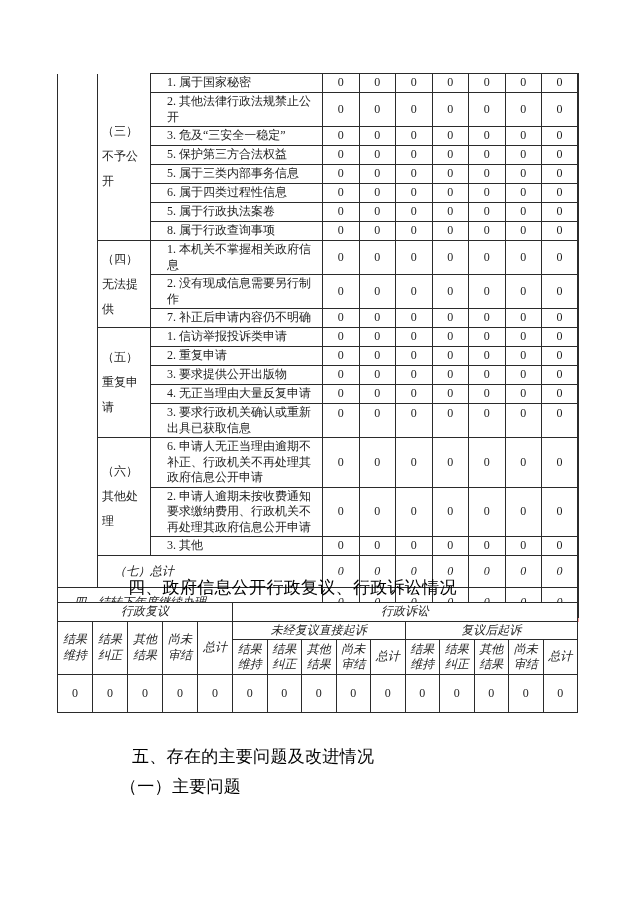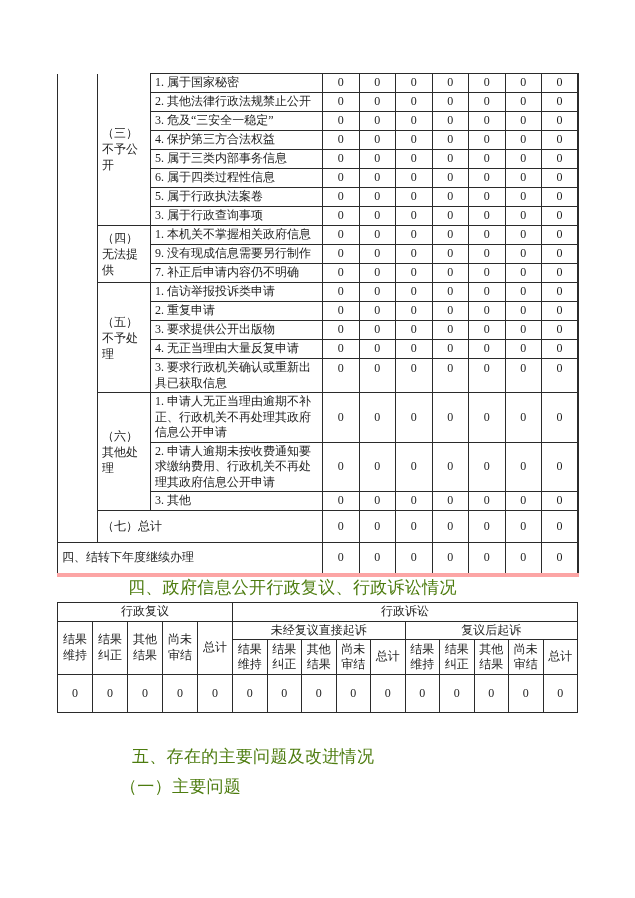--- a/index.html
+++ b/index.html
@@ -21,43 +21,43 @@
     line-height:15.5px;
     padding:1px 3px;
     background:#ffffff;
     box-sizing:border-box;
     vertical-align:middle;
     word-break:break-all;
   }
   
   #table1{left:57px;top:73px;width:521px;}
   #table1 tr{height:19px;}
-  #table1 td.cell-label{text-align:left;padding-left:4px;}
+  #table1 td.cell-label{text-align:left;padding-left:16px;}
   #table1 td.cell-value{text-align:center;}
-  #table1 td.cell-cat{text-align:left;padding-left:4px;line-height:16px;}
+  #table1 td.cell-cat{text-align:left;padding-left:4px;line-height:25px;}
   #table1 td.no-top{border-top:none;}
   #table1 td.cell-spacer{border-top:none;}
-  #table1 tr.row-total td,#table1 tr.row-carry td{height:32px;}
+  #table1 tr.row-total td,#table1 tr.row-carry td{height:32px;font-style:italic;}
   #table1 tr.row-carry td{border-bottom:4px solid #fca5a5;}
   #table1 td.lastcol{border-left:1.5px solid #2b2b2b;border-right:2px solid #2b2b2b;}
   #table1 td.v-top{vertical-align:top;padding-top:2px;}
 
   
   #table2{left:57px;top:602px;width:520px;border:1.5px solid #2b2b2b;}
   #table2 tr.t2-r1{height:16px;}
   #table2 tr.t2-r2{height:17px;}
   #table2 tr.t2-r3{height:35px;}
   #table2 tr.t2-r4{height:38px;}
-  #table2 th{text-align:center;}
+  #table2 th{text-align:center;font-style:italic;}
   #table2 td{text-align:center;}
 
   
   .sec-title{
     position:absolute;font-size:17px;letter-spacing:0.3px;
-    white-space:nowrap;color:#4d7c0f;
+    white-space:nowrap;color:#000000;
   }
   #sec4-title{left:128px;top:576px;}
   #sec5-title{left:132px;top:745px;}
   #sec5-sub{left:120px;top:775px;}
 </style>
 </head>
 <body>
 
 <div class="page">
 
@@ -101,21 +101,21 @@
           <td class="cell-label">3. 危及“三安全一稳定”</td>
           <td class="cell-value">0</td>
           <td class="cell-value">0</td>
           <td class="cell-value">0</td>
           <td class="cell-value">0</td>
           <td class="cell-value">0</td>
           <td class="cell-value">0</td>
           <td class="cell-value lastcol">0</td>
         </tr>
         <tr class="">
-          <td class="cell-label">4. 保护第三方合法权益</td>
+          <td class="cell-label">5. 保护第三方合法权益</td>
           <td class="cell-value">0</td>
           <td class="cell-value">0</td>
           <td class="cell-value">0</td>
           <td class="cell-value">0</td>
           <td class="cell-value">0</td>
           <td class="cell-value">0</td>
           <td class="cell-value lastcol">0</td>
         </tr>
         <tr class="">
           <td class="cell-label">5. 属于三类内部事务信息</td>
@@ -141,62 +141,62 @@
           <td class="cell-label">5. 属于行政执法案卷</td>
           <td class="cell-value">0</td>
           <td class="cell-value">0</td>
           <td class="cell-value">0</td>
           <td class="cell-value">0</td>
           <td class="cell-value">0</td>
           <td class="cell-value">0</td>
           <td class="cell-value lastcol">0</td>
         </tr>
         <tr class="">
-          <td class="cell-label">3. 属于行政查询事项</td>
+          <td class="cell-label">8. 属于行政查询事项</td>
           <td class="cell-value">0</td>
           <td class="cell-value">0</td>
           <td class="cell-value">0</td>
           <td class="cell-value">0</td>
           <td class="cell-value">0</td>
           <td class="cell-value">0</td>
           <td class="cell-value lastcol">0</td>
         </tr>
         <tr class="">
           <td class="cell-cat" rowspan="3">（四）无法提供</td>
           <td class="cell-label">1. 本机关不掌握相关政府信息</td>
           <td class="cell-value">0</td>
           <td class="cell-value">0</td>
           <td class="cell-value">0</td>
           <td class="cell-value">0</td>
           <td class="cell-value">0</td>
           <td class="cell-value">0</td>
           <td class="cell-value lastcol">0</td>
         </tr>
         <tr class="">
-          <td class="cell-label">9. 没有现成信息需要另行制作</td>
+          <td class="cell-label">2. 没有现成信息需要另行制作</td>
           <td class="cell-value">0</td>
           <td class="cell-value">0</td>
           <td class="cell-value">0</td>
           <td class="cell-value">0</td>
           <td class="cell-value">0</td>
           <td class="cell-value">0</td>
           <td class="cell-value lastcol">0</td>
         </tr>
         <tr class="">
           <td class="cell-label">7. 补正后申请内容仍不明确</td>
           <td class="cell-value">0</td>
           <td class="cell-value">0</td>
           <td class="cell-value">0</td>
           <td class="cell-value">0</td>
           <td class="cell-value">0</td>
           <td class="cell-value">0</td>
           <td class="cell-value lastcol">0</td>
         </tr>
         <tr class="">
-          <td class="cell-cat" rowspan="5">（五）不予处理</td>
+          <td class="cell-cat" rowspan="5">（五）重复申请</td>
           <td class="cell-label">1. 信访举报投诉类申请</td>
           <td class="cell-value">0</td>
           <td class="cell-value">0</td>
           <td class="cell-value">0</td>
           <td class="cell-value">0</td>
           <td class="cell-value">0</td>
           <td class="cell-value">0</td>
           <td class="cell-value lastcol">0</td>
         </tr>
         <tr class="">
@@ -234,21 +234,21 @@
           <td class="cell-value v-top">0</td>
           <td class="cell-value v-top">0</td>
           <td class="cell-value v-top">0</td>
           <td class="cell-value v-top">0</td>
           <td class="cell-value v-top">0</td>
           <td class="cell-value v-top">0</td>
           <td class="cell-value lastcol v-top">0</td>
         </tr>
         <tr class="">
           <td class="cell-cat" rowspan="3">（六）其他处理</td>
-          <td class="cell-label">1. 申请人无正当理由逾期不补正、行政机关不再处理其政府信息公开申请</td>
+          <td class="cell-label">6. 申请人无正当理由逾期不补正、行政机关不再处理其政府信息公开申请</td>
           <td class="cell-value">0</td>
           <td class="cell-value">0</td>
           <td class="cell-value">0</td>
           <td class="cell-value">0</td>
           <td class="cell-value">0</td>
           <td class="cell-value">0</td>
           <td class="cell-value lastcol">0</td>
         </tr>
         <tr class="">
           <td class="cell-label">2. 申请人逾期未按收费通知要求缴纳费用、行政机关不再处理其政府信息公开申请</td>

